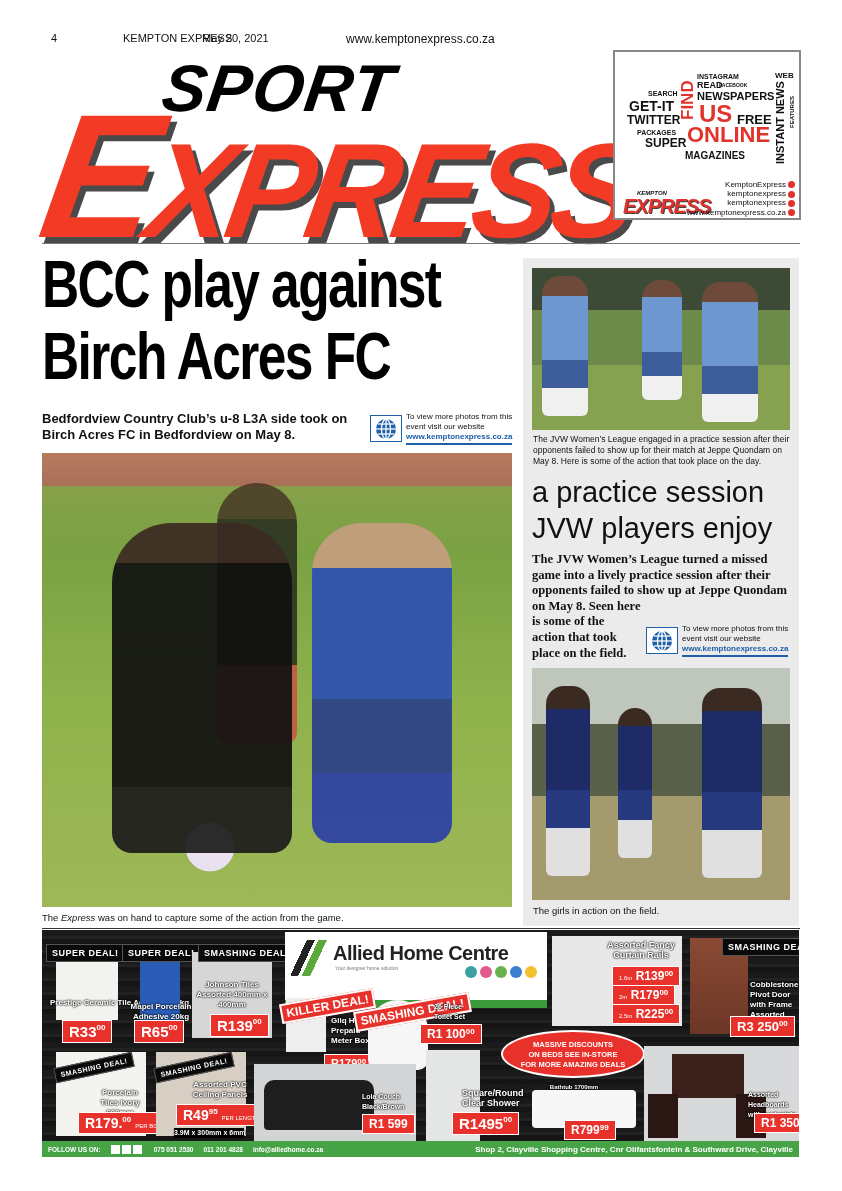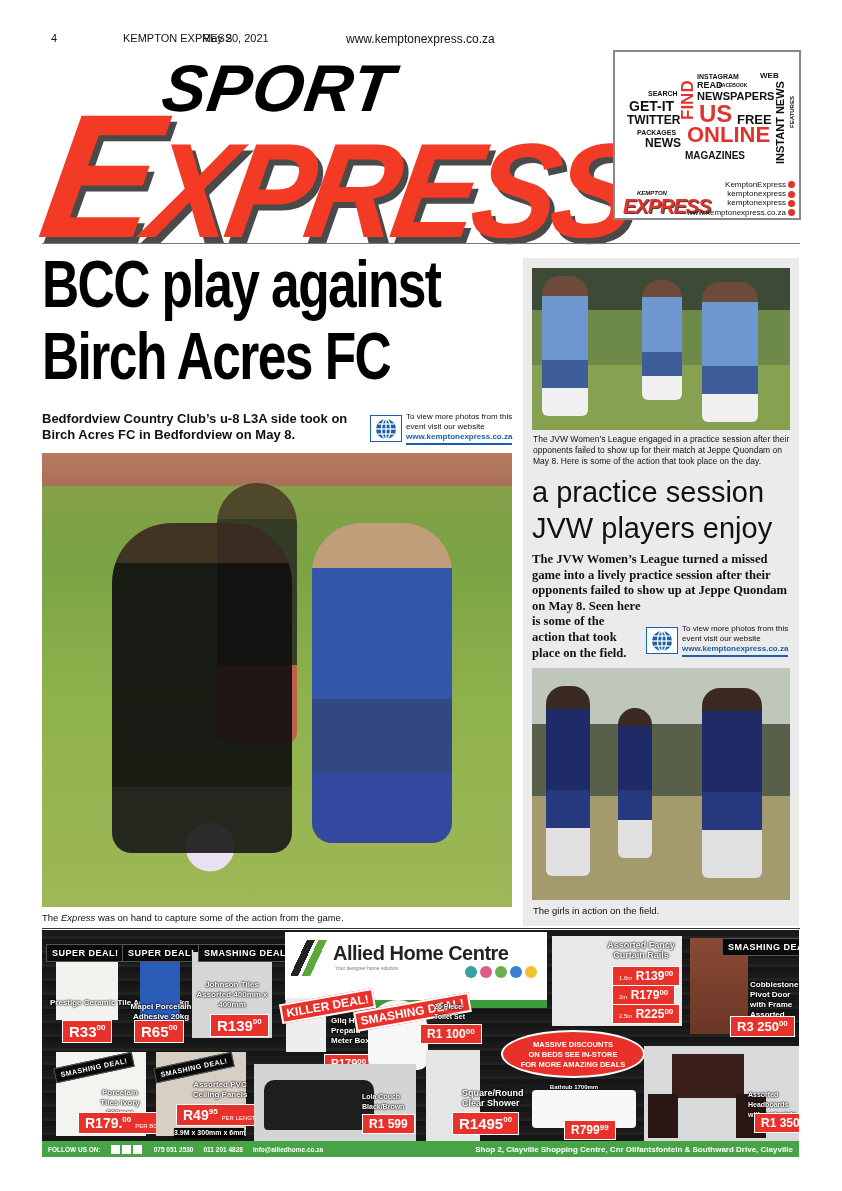--- a/index.html
+++ b/index.html
@@ -112,31 +112,31 @@
 
 <div class="abs masthead">
   <div class="mh-sport">SPORT</div>
   <div class="mh-express"><span class="big-e">E</span><span>XPRESS</span></div>
 </div>
 
 <div class="abs promo">
   <span class="word blk" style="left:82px;top:21px;font-size:7px;">INSTAGRAM</span>
   <span class="word blk" style="left:82px;top:29px;font-size:9px;">READ</span>
   <span class="word blk" style="left:104px;top:31px;font-size:5px;">FACEBOOK</span>
-  <span class="word blk" style="left:145px;top:20px;font-size:8px;">WEB</span>
+  <span class="word blk" style="left:160px;top:20px;font-size:8px;">WEB</span>
   <span class="word blk" style="left:33px;top:38px;font-size:7px;">SEARCH</span>
   <span class="word blk" style="left:82px;top:39px;font-size:11px;">NEWSPAPERS</span>
   <span class="word blk" style="left:14px;top:47px;font-size:14px;">GET-IT</span>
   <span class="word red vert" style="left:64px;top:68px;font-size:17px;">FIND</span>
   <span class="word red" style="left:84px;top:50px;font-size:24px;">US</span>
   <span class="word blk" style="left:12px;top:62px;font-size:12px;">TWITTER</span>
   <span class="word blk" style="left:122px;top:61px;font-size:13px;">FREE</span>
   <span class="word blk" style="left:22px;top:77px;font-size:7px;">PACKAGES</span>
   <span class="word red" style="left:72px;top:72px;font-size:22px;">ONLINE</span>
-  <span class="word blk" style="left:30px;top:85px;font-size:12px;">NEWS</span>
+  <span class="word blk" style="left:30px;top:85px;font-size:12px;">SUPER</span>
   <span class="word blk" style="left:70px;top:99px;font-size:10px;">MAGAZINES</span>
   <span class="word blk vert" style="left:160px;top:112px;font-size:11px;">INSTANT NEWS</span>
   <span class="word blk vert" style="left:174px;top:76px;font-size:6px;">FEATURES</span>
 
   <div class="mini-logo">
     <div class="kt">KEMPTON</div>
     <div class="ex">EXPRESS</div>
   </div>
   <div class="social" style="top:128px;">
     <div><span>KemptonExpress</span><span class="dot"></span></div>

